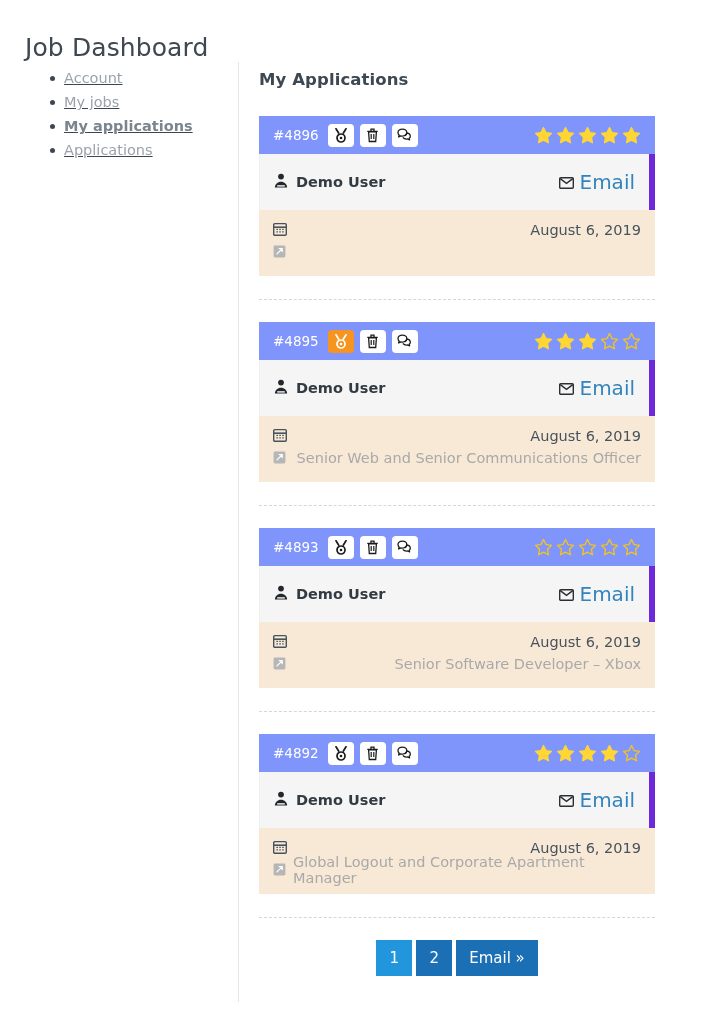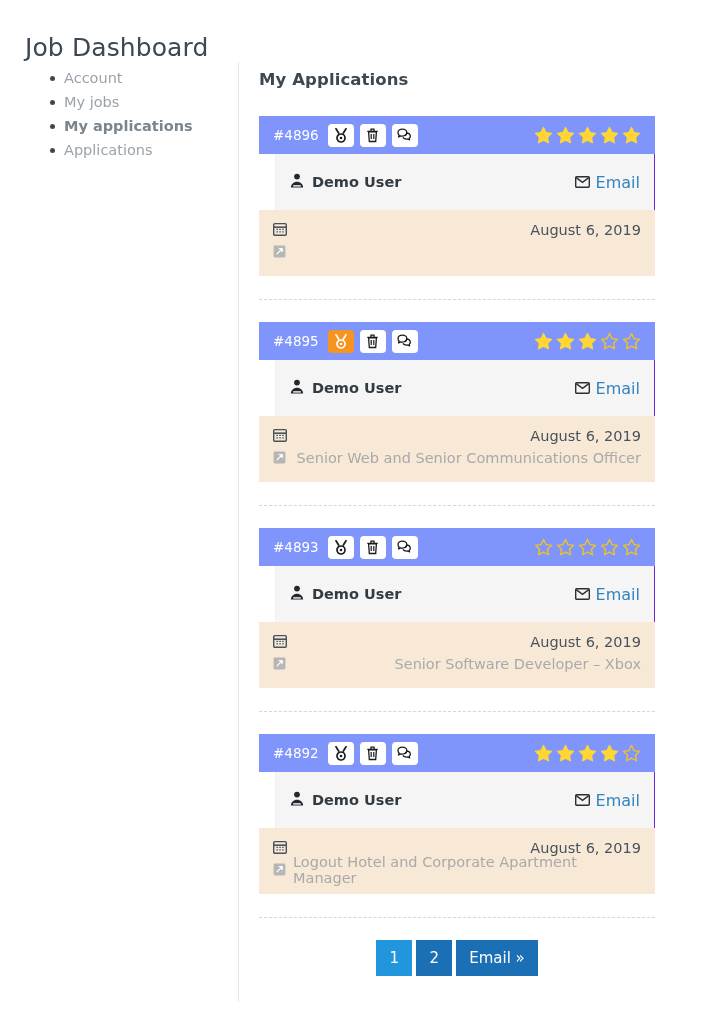--- a/index.html
+++ b/index.html
@@ -18,21 +18,21 @@
     position:absolute; left:25px; top:33px;
     font-size:25px; font-weight:400; color:#3d4852;
     letter-spacing:.1px;
   }
 
   
   .sidebar { position:absolute; left:25px; top:66px; width:205px; }
   .sidebar ul { list-style:none; margin:0; padding:0; }
   .sidebar li {
     position:relative; padding-left:39px;
-    height:24px; line-height:24px; font-size:14.5px;
+    height:24px; line-height:24px; font-size:14.5px;text-decoration:underline;
   }
   .sidebar li::before {
     content:""; position:absolute; left:25px; top:10px;
     width:5px; height:5px; border-radius:50%; background:#3d4852;
   }
   .nav-link { color:#9aa3ab; text-decoration:none; }
   .nav-link.active { color:#7b858e; font-weight:bold; }
   .nav-link.logout { color:#3284bd; }
 
   .divider {
@@ -65,27 +65,27 @@
   }
   .icon-btn.active { background:#f79420; }
   .icon-btn svg { display:block; }
 
   .stars { margin-left:auto; display:flex; gap:3px; }
   .star { width:19px; height:19px; display:block; }
 
   .card-user {
     background:#f5f5f5; height:56px;
     display:flex; align-items:center; padding:16px 14px;
-    border-left:1px solid #f0f0f0; border-right:1px solid #6d28d9;margin-left:16px;
+    border-left:1px solid #f0f0f0; border-right:6px solid #6d28d9;
   }
   .user-name {
     font-size:14.5px; font-weight:bold; color:#333b42; margin-left:8px;
   }
   .email-link {
-    margin-left:auto; color:#3284bd; font-size:16px;
+    margin-left:auto; color:#3284bd; font-size:20px;
     text-decoration:none; display:flex; align-items:center; gap:6px;
   }
 
   .card-meta {
     background:#f8e9d7; padding:9px 14px 13px 14px;
   }
   .meta-row { display:flex; align-items:center; gap:7px; height:22px;justify-content:space-between; }
   .meta-date { font-size:14.5px; color:#46525c; }
   .meta-job  { font-size:14.5px; color:#a9a9a9; }
 
@@ -488,21 +488,21 @@
                   <path d="M.7 5.2h12.6" stroke="#46525c" stroke-width="1.6"></path>
                   <path d="M3.4 7.4h1.5M6.3 7.4h1.5M9.2 7.4h1.5M3.4 9.9h1.5M6.3 9.9h1.5M9.2 9.9h1.5" stroke="#46525c" stroke-width="1.1"></path>
                 </svg></span>
               <span class="meta-date">August 6, 2019</span>
             </div>
             <div class="meta-row">
               <span><svg width="13" height="13" viewBox="0 0 13 13" aria-hidden="true">
                   <rect x=".6" y=".6" width="11.8" height="11.8" rx="1.4" fill="#b6b6b6"></rect>
                   <path d="M4 8.9l5-5M6.2 3.6h3v3" fill="none" stroke="#ffffff" stroke-width="1.3" stroke-linecap="round" stroke-linejoin="round"></path>
                 </svg></span>
-              <span class="meta-job">Logout Hotel and Corporate Apartment Manager</span>
+              <span class="meta-job">Global Logout and Corporate Apartment Manager</span>
             </div>
           </div>
         </div>
         <hr class="sep">
       </div>
 
     <div class="pagination" id="pagination">
         <a href="#" class="page-btn current">1</a>
         <a href="#" class="page-btn">2</a>
         <a href="#" class="page-btn">Email »</a>

